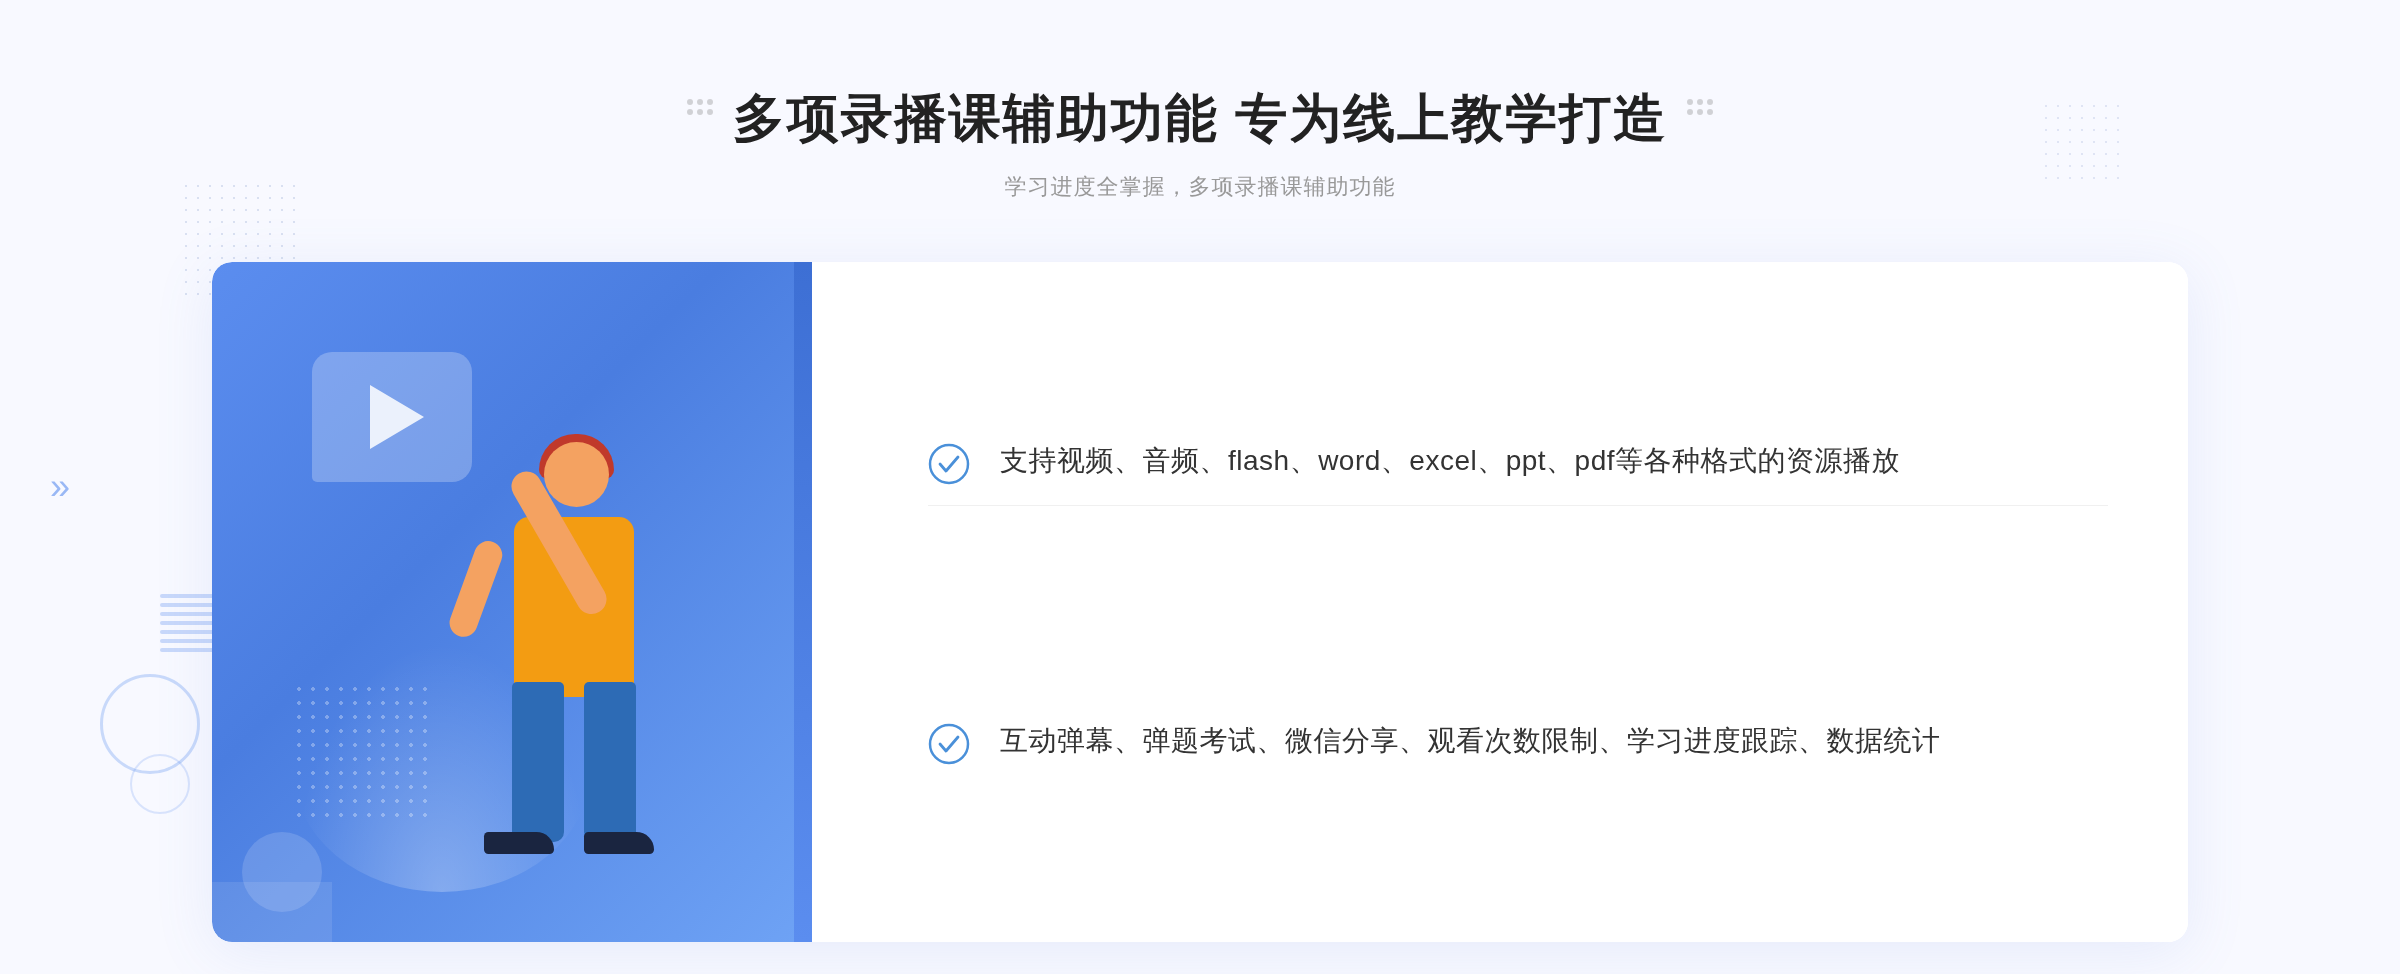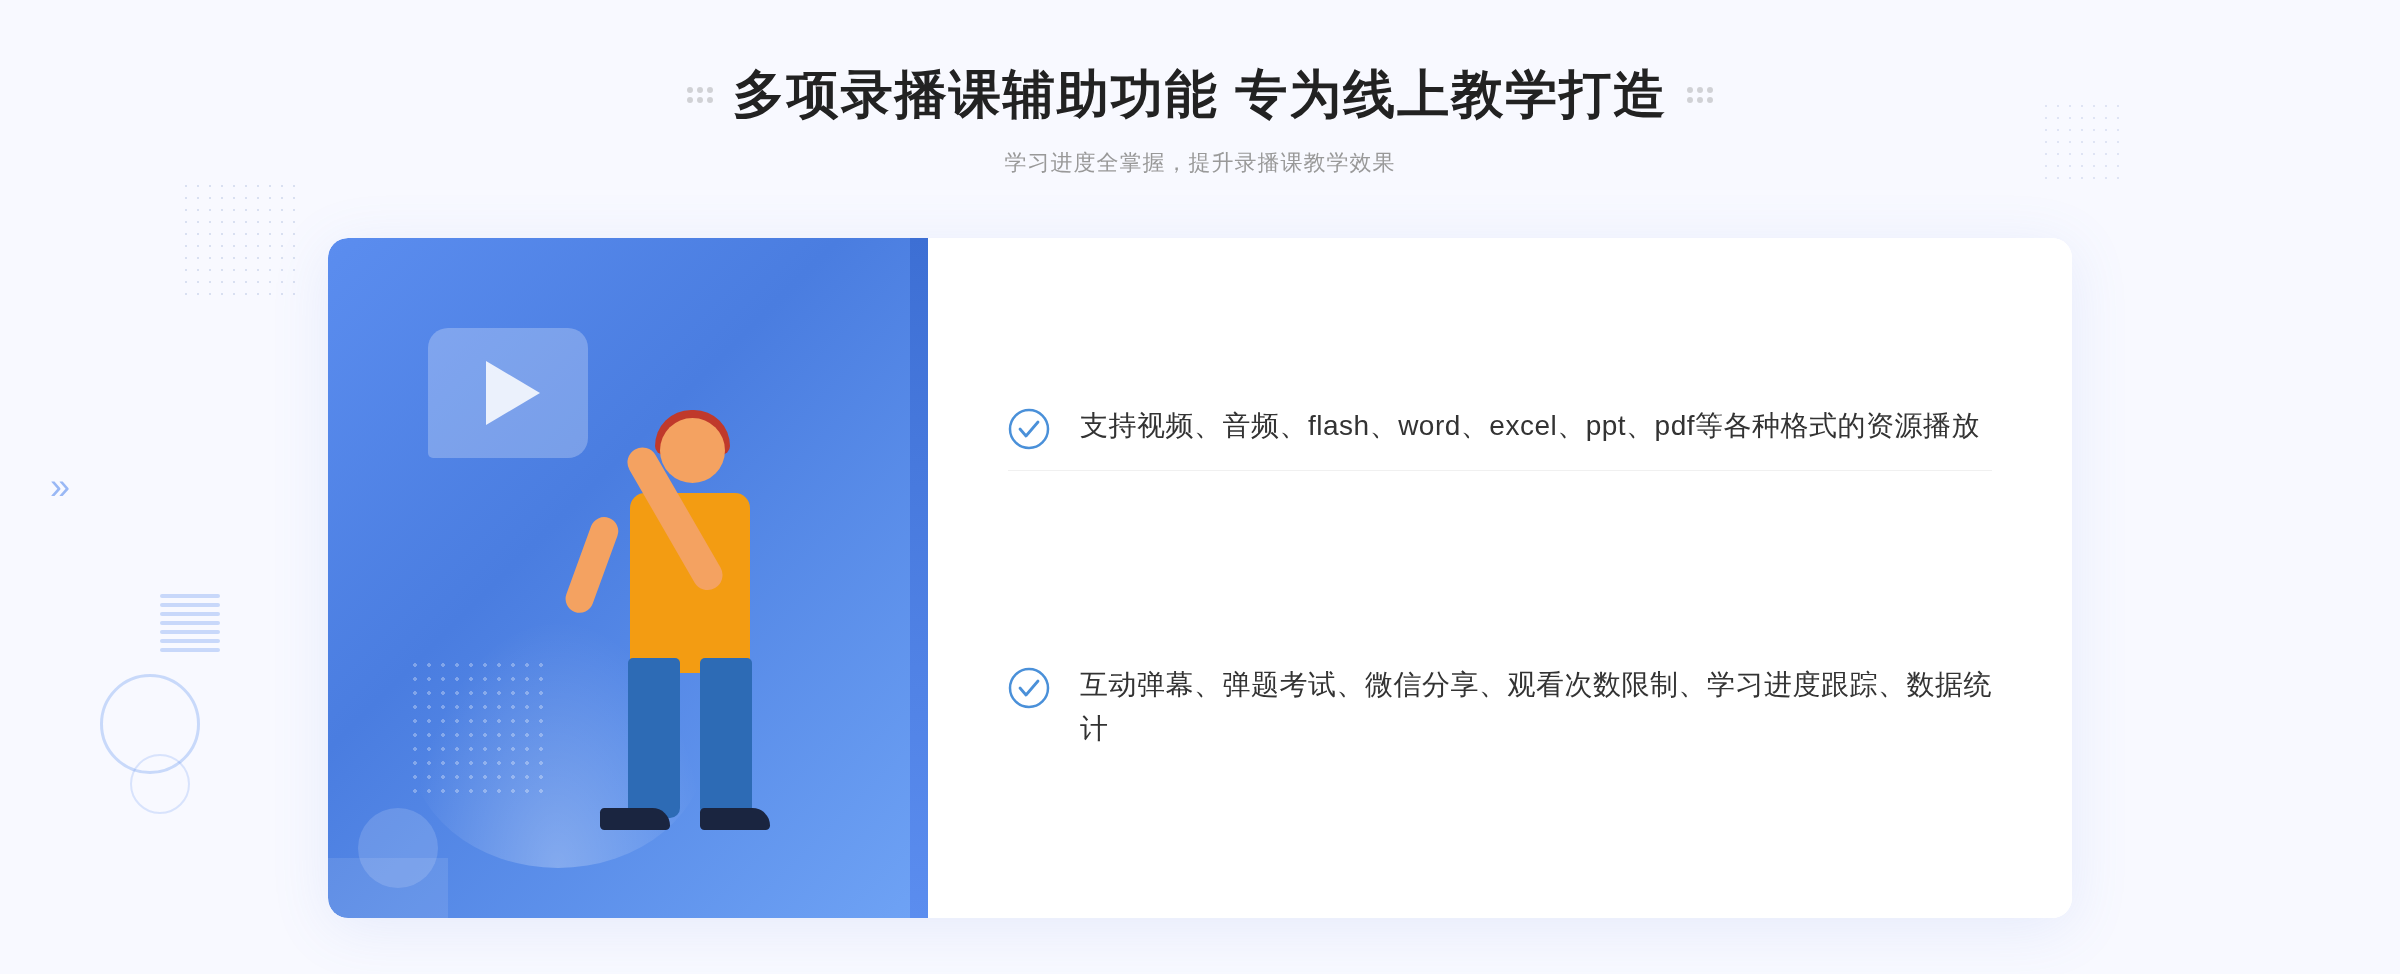--- a/index.html
+++ b/index.html
@@ -79,39 +79,41 @@
       height: 6px;
       background: #888;
       border-radius: 50%;
     }
 
     .main-title {
       font-size: 52px;
       font-weight: 700;
       color: #222222;
       letter-spacing: 2px;
+      margin-top: 24px;
     }
 
     .sub-title {
       font-size: 22px;
       color: #999999;
       letter-spacing: 1px;
     }
 
     
     .main-card {
       display: flex;
       align-items: stretch;
       background: #ffffff;
       border-radius: 20px;
       box-shadow: 0 10px 60px rgba(100, 130, 220, 0.12);
-      width: 1744px;
+      width: 1976px;
       min-height: 680px;
       position: relative;
       overflow: hidden;
+      gap: 36px;
     }
 
     
     .illustration-area {
       width: 600px;
       background: linear-gradient(135deg, #5b8def 0%, #4a7de0 40%, #6fa3f5 100%);
       position: relative;
       border-radius: 20px 0 0 20px;
       overflow: hidden;
       flex-shrink: 0;
@@ -438,21 +440,21 @@
       <div class="dot-group">
         <div></div>
           <div></div>
           <div></div>
         <div></div>
           <div></div>
           <div></div>
       </div>
     </div>
 
-    <p class="sub-title">学习进度全掌握，提升录播课教学效果</p>
+    <p class="sub-title">学习进度全掌握，多项录播课辅助功能</p>
   </div>
 
   <div class="main-card">
 
     <div class="illustration-area">
 
       <div class="blue-accent-bar"></div>
 
       <div class="illus-dots"></div>
 

